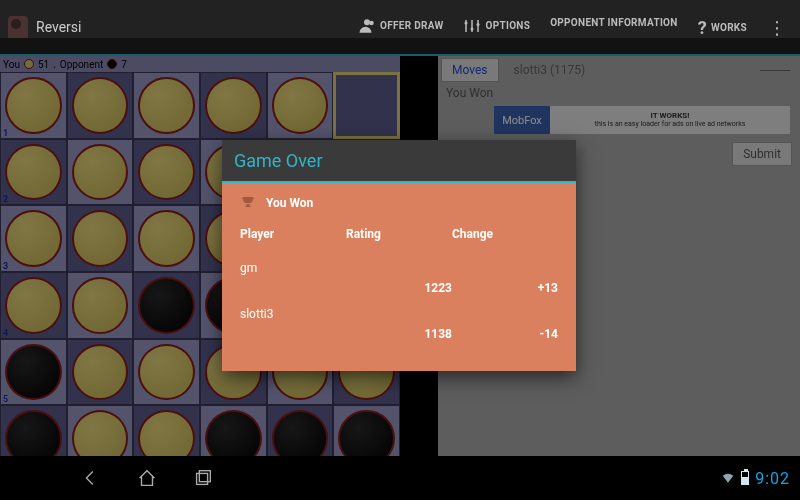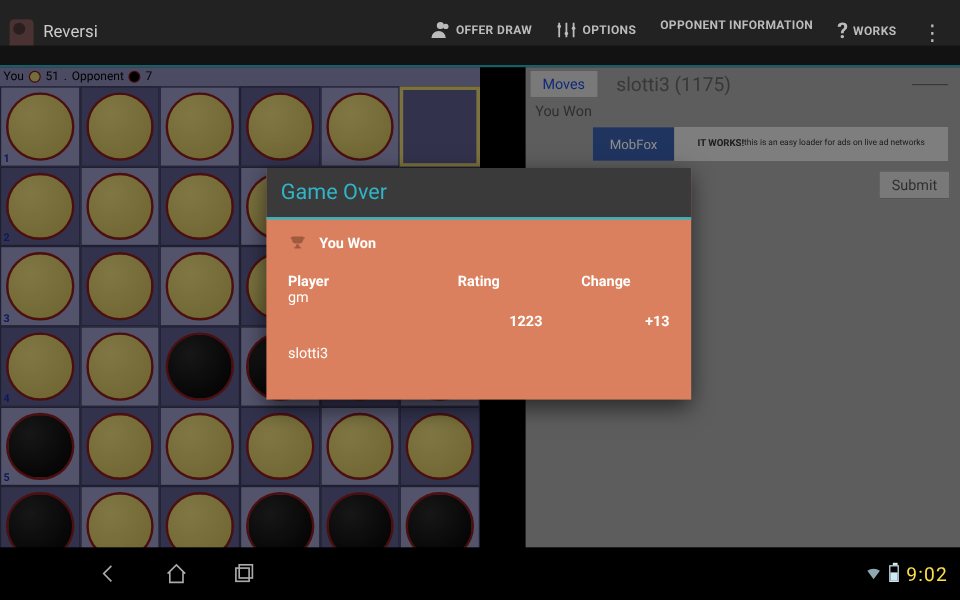--- a/index.html
+++ b/index.html
@@ -29,57 +29,57 @@
 .piece { width: 88%; height: 88%; border-radius: 50%; box-sizing: border-box; }
 .piece.y { background: radial-gradient(circle at 35% 30%, #e8d87d, #c8b657); border: 2px solid #8a1c1c; }
 .piece.b { background: radial-gradient(circle at 35% 30%, #2a2a2a, #000); border: 2px solid #8a1c1c; }
 .cell.highlight { outline: 3px solid #e0d070; outline-offset: -3px; }
 .row-label { position: absolute; left: 2px; bottom: 0px; font-size: 9px; color: #1b2da4; font-weight: bold; }
 .col-label { position: absolute; left: 2px; bottom: 0px; font-size: 9px; color: #1b2da4; font-weight: bold; }
 
 .right { flex: 1; background: #aaa; position: relative; display: flex; flex-direction: column; }
 .r-top { display: flex; align-items: center; height: 28px; }
 .moves-btn { margin: 3px; padding: 4px 10px; background: #ddd; border: 1px solid #999; font-size: 12px; color: #1d4ed8; cursor: pointer; }
-.opp-name { font-size: 16px; color: #666; margin-left: 12px; }
+.opp-name { font-size: 12px; color: #666; margin-left: 12px; }
 .opp-div { margin-left: auto; width: 30px; height: 1px; background: #666; margin-right: 10px; }
 .result-line { font-size: 12px; color: #555; margin: 2px 8px; }
 .ad { margin: 4px 10px 4px 56px; height: 28px; background: #fff; display: flex; }
-.ad-l { background: #3b5fb0; color: #fff; font-size: 11px; display: flex; align-items: center; justify-content: center; width: 68px; }
-.ad-r { flex: 1; background: #e5e5e5; color: #333; font-size: 7px; display: flex; align-items: center; justify-content: center; line-height: 1.1; }
+.ad-l { background: #3b5fb0; color: #fff; font-size: 11px; display: flex; align-items: center; justify-content: center; width: 56px; }
+.ad-r { flex: 1; background: #e5e5e5; color: #333; font-size: 7px; display: flex; flex-direction: column; align-items: center; justify-content: center; line-height: 1.1; }
 .ad-r .h { font-weight: bold; font-size: 8px; }
 .rematch { margin: 4px; background: #4a88c7; height: 26px; display: flex; align-items: center; color: #eaf2fa; font-size: 12px; }
 .rematch .yes { padding: 0 10px; border-right: 1px solid #6fa0d4; height: 100%; display: flex; align-items: center; cursor: pointer; }
 .rematch .txt { flex: 1; text-align: center; font-style: italic; }
 .rematch .no { background: #9ab6d4; color: #1f3a58; padding: 0 12px; height: 100%; display: flex; align-items: center; margin: 0; cursor: pointer; }
 .submit-row { display: flex; justify-content: flex-end; padding: 4px 8px; }
 .submit-btn { padding: 4px 10px; background: #ddd; border: 1px solid #999; font-size: 12px; color: #555; cursor: pointer; }
 
 .dim { position: absolute; inset: 38px 0 44px 0; background: rgba(0,0,0,.45); z-index: 5; }
 
 .modal { position: absolute; left: 222px; top: 140px; width: 354px; background: #da805e; z-index: 10; box-shadow: 0 6px 18px rgba(0,0,0,.6); font-size: 12px; color: #fff; }
 .modal-title { background: #3a3a3a; color: #2fb5c7; padding: 10px 12px; font-size: 18px; }
 .modal-sep { height: 2px; background: #2fb5c7; }
 .modal-body { padding: 12px 18px 18px; }
 .won-row { display: flex; align-items: center; gap: 10px; font-weight: bold; margin-bottom: 16px; }
 .trophy { width: 16px; height: 16px; }
 .tbl-head, .tbl-row { display: grid; grid-template-columns: 1fr 1fr 1fr; }
-.tbl-head { font-weight: bold; margin-bottom: 0; }
-.tbl-head .c2, .tbl-head .c3 { text-align: center; }
+.tbl-head { font-weight: bold; margin-bottom: 20px; }
+.tbl-head .c2, .tbl-head .c3 { text-align: left; }
 .tbl-row { margin-bottom: 4px; }
 .tbl-row .name { font-weight: normal; grid-column: 1 / -1; margin-bottom: 2px; }
 .tbl-row .c1 { }
 .tbl-row .c2, .tbl-row .c3 { text-align: right; font-weight: bold; }
 .pgroup { margin-bottom: 12px; }
 
 .sysbar { position: absolute; left: 0; right: 0; bottom: 0; height: 44px; background: #000; display: flex; align-items: center; color: #9aa; }
 .nav { display: flex; gap: 34px; margin-left: 80px; }
 .nav svg { width: 22px; height: 22px; stroke: #aaa; fill: none; stroke-width: 1.5; cursor: pointer; }
 .tray { margin-left: auto; display: flex; align-items: center; gap: 6px; padding-right: 10px; }
 .tray svg { width: 14px; height: 14px; fill: #8fa7b0; }
-.clock { color: #fde047; font-size: 16px; letter-spacing: 1px; }
+.clock { color: #0ea5e9; font-size: 16px; letter-spacing: 1px; }
 .batt { width: 8px; height: 14px; border: 1px solid #cfe8f2; position: relative; }
 .batt::before { content: ""; position: absolute; top: -3px; left: 2px; width: 4px; height: 2px; background: #cfe8f2; }
 .batt::after { content: ""; position: absolute; bottom: 0; left: 0; right: 0; height: 60%; background: #cfe8f2; }
 </style>
 </head>
 <body>
 
 <div class="app-bar">
   <div class="logo"></div>
   <div class="title">Reversi</div>
@@ -290,20 +290,25 @@
       <div class="tbl-row">
         <div class="c1"></div>
         <div class="c2">1223</div>
         <div class="c3">+13</div>
       </div>
     </div>
     <div class="pgroup">
       <div class="tbl-row">
           <div class="name">slotti3</div>
         </div>
+      <div class="tbl-row">
+        <div class="c1"></div>
+        <div class="c2">1138</div>
+        <div class="c3">-14</div>
+      </div>
     </div>
   </div>
 </div>
 
 <div class="sysbar">
   <div class="nav">
     <svg viewBox="0 0 24 24">
         <path d="M14 5l-7 7 7 7"></path>
       </svg>
     <svg viewBox="0 0 24 24">

